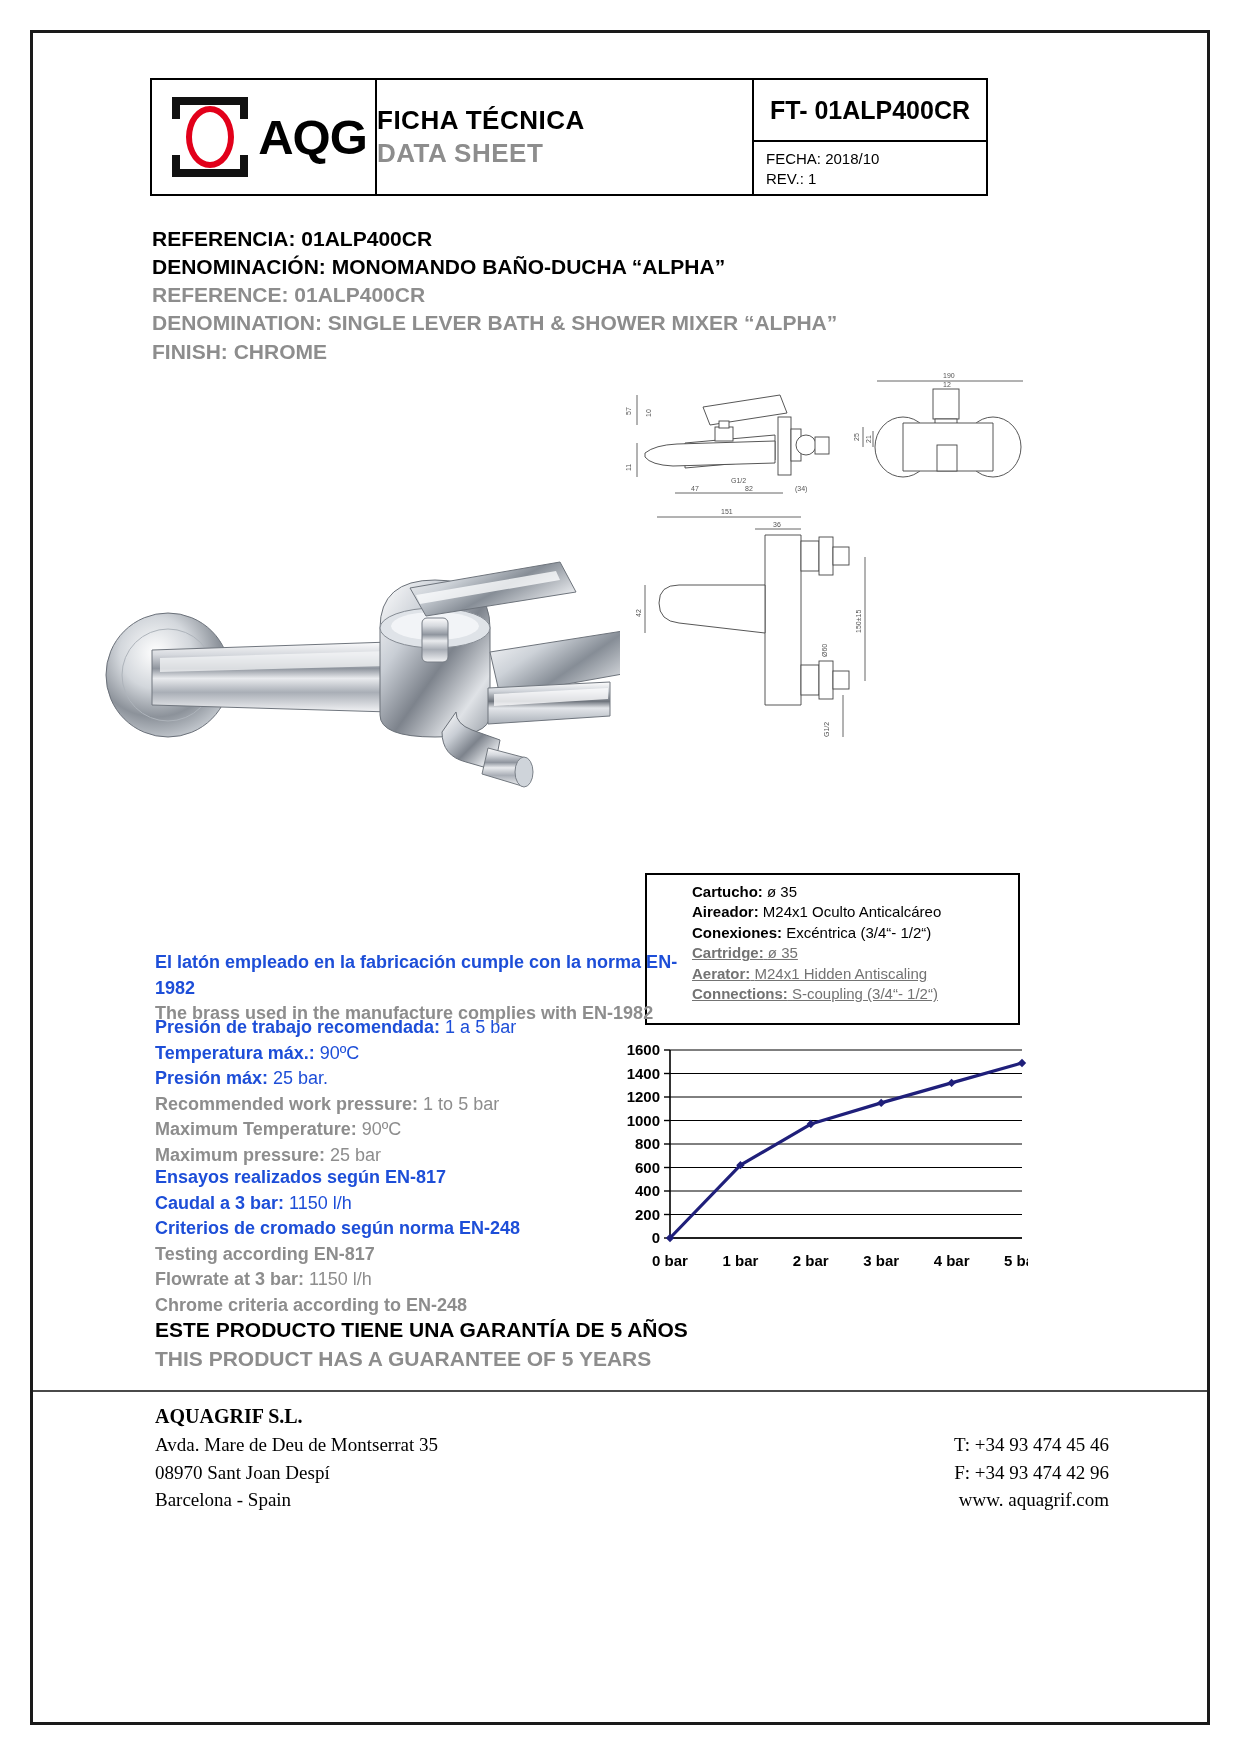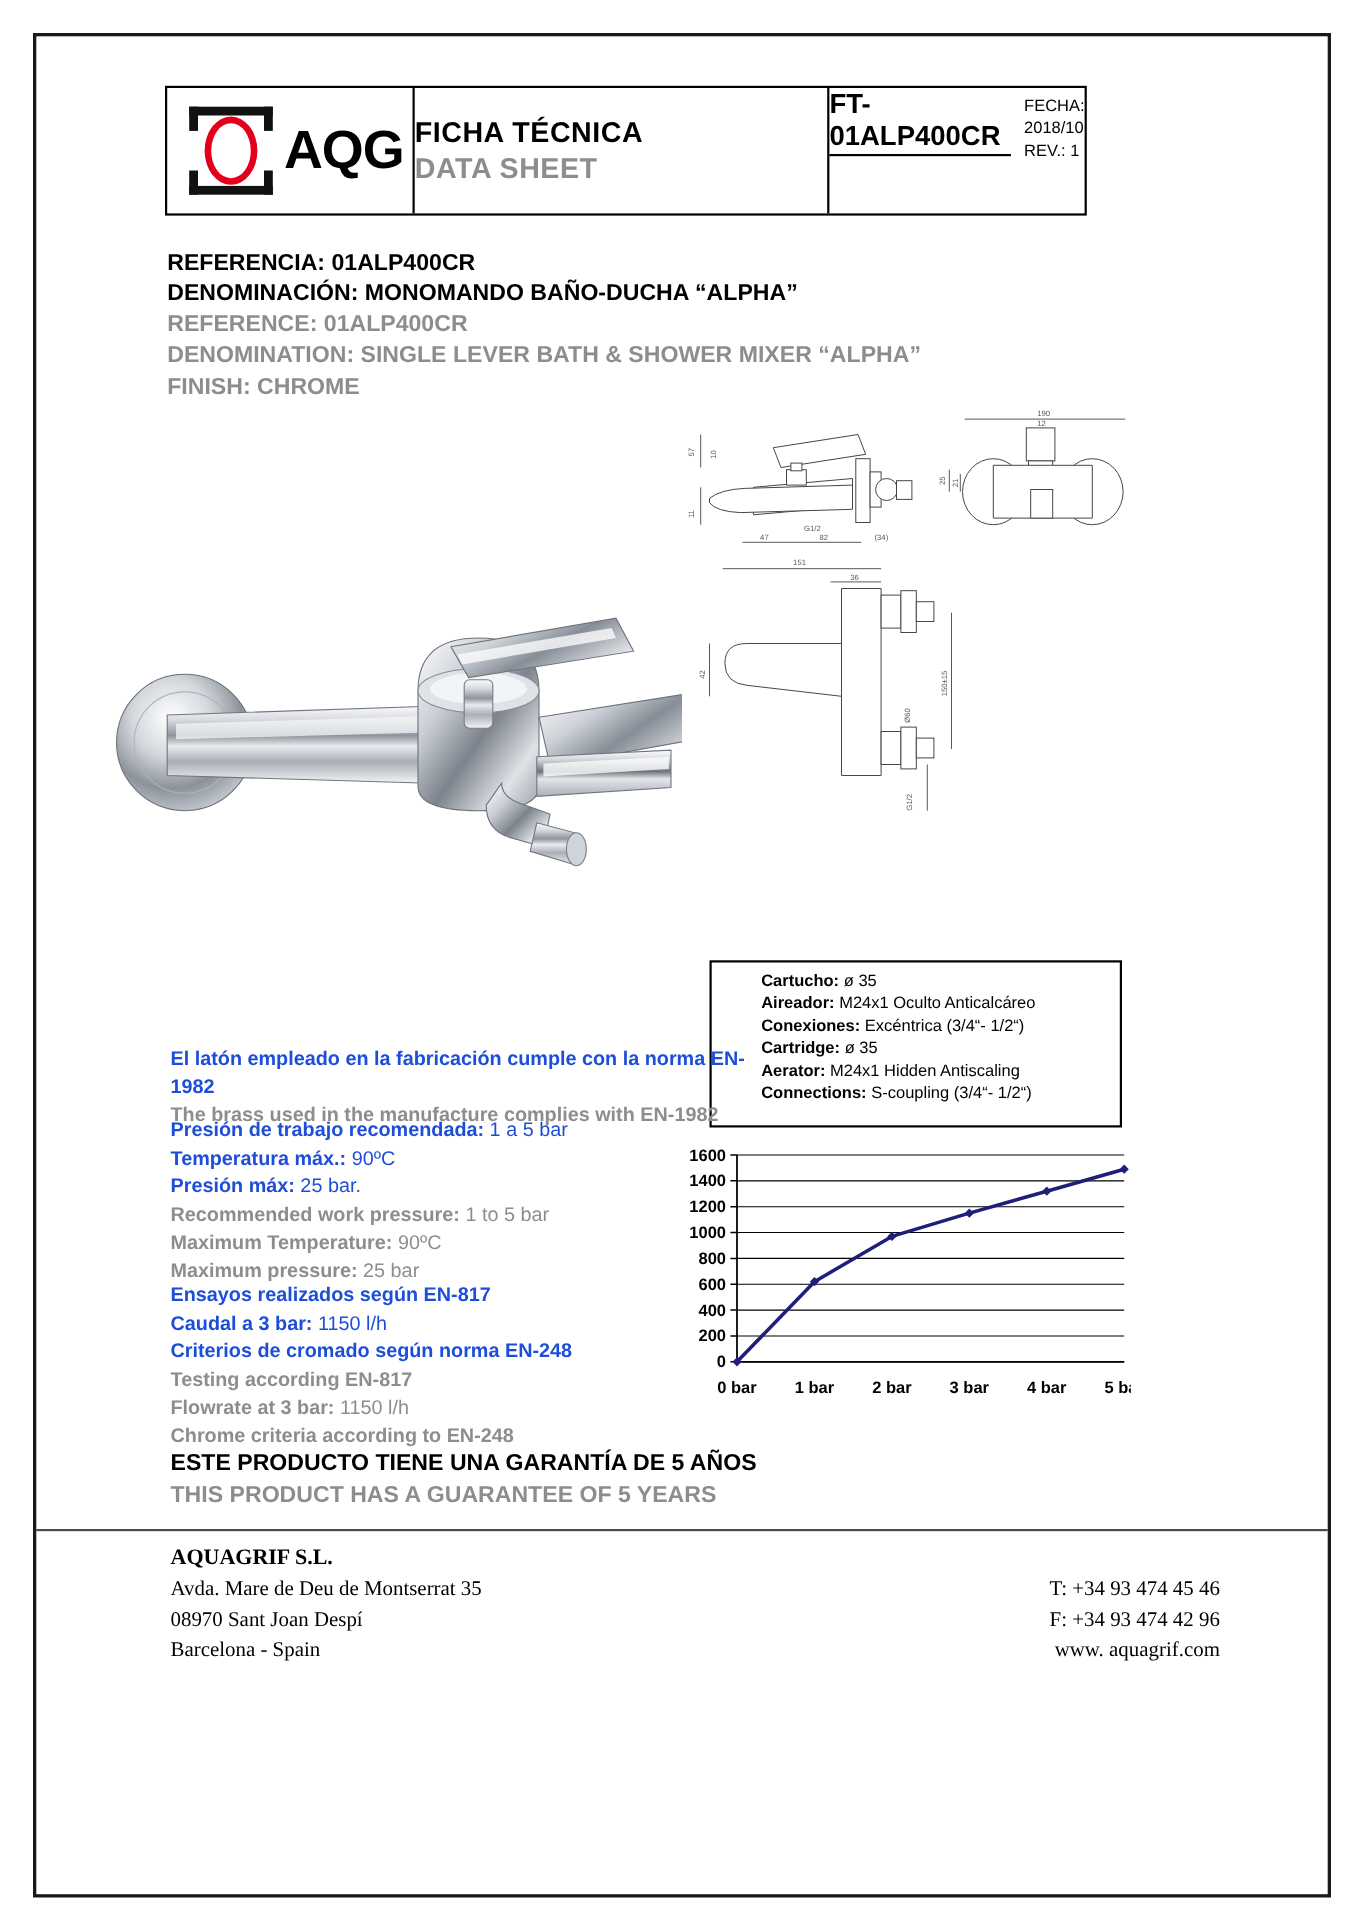--- a/index.html
+++ b/index.html
@@ -49,21 +49,21 @@
   .logo-text { font-size:49px; font-weight:bold; letter-spacing:-1px; line-height:1; }
 
   .hdr-title {
     flex:1; border-right:2px solid #000;
     display:flex; flex-direction:column; justify-content:center;
     gap:2px;
   }
   .hdr-title-es { font-size:26px; font-weight:bold; letter-spacing:.5px; }
   .hdr-title-en { font-size:26px; font-weight:bold; color:#8d8d8d; letter-spacing:.5px; }
 
-  .hdr-right { width:232px; display:flex; flex-direction:row; }
+  .hdr-right { width:232px; display:flex; flex-direction:column; }
   .hdr-code {
     height:62px; border-bottom:2px solid #000;
     display:flex; align-items:center; justify-content:center;
     font-size:25px; font-weight:bold;
   }
   .hdr-meta { flex:1; padding:7px 0 0 12px; font-size:15px; line-height:1.35; }
 
   
   .ref-block { position:absolute; left:152px; top:225px; width:860px; }
   .ref-block .es { font-size:21px; font-weight:bold; line-height:1.34; color:#000; }
@@ -77,21 +77,21 @@
   .spec-box-outer {
     position:absolute; left:645px; top:873px;
     width:375px; height:68px;
     border:2px solid #000;
   }
   .spec-content {
     position:absolute; left:655px; top:880px; width:370px;
     font-size:15px; line-height:1.36;margin-left:37px;
   }
   .spec-content .es { color:#000; }
-  .spec-content .en { color:#000000; }
+  .spec-content .en { color:#737373;text-decoration:underline; }
   .spec-content b { font-weight:bold; }
 
   
   .txt { position:absolute; }
   .txt .es { font-size:18px; font-weight:bold; color:#1d4ed8; line-height:1.42; }
   .txt .en { font-size:18px; font-weight:bold; color:#8d8d8d; line-height:1.42; }
   .txt .es .val, .txt .en .val { font-weight:normal; }
 
   #brass-block { left:155px; top:950px; width:560px; }
   #pressure-block { left:155px; top:1015px; width:470px; }

